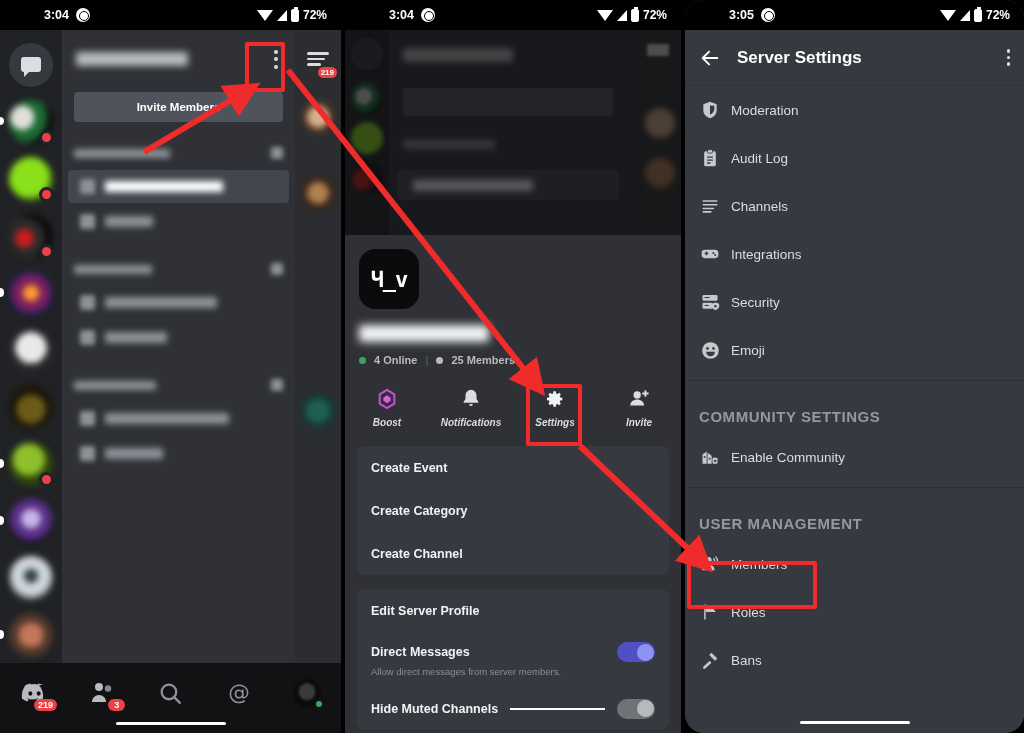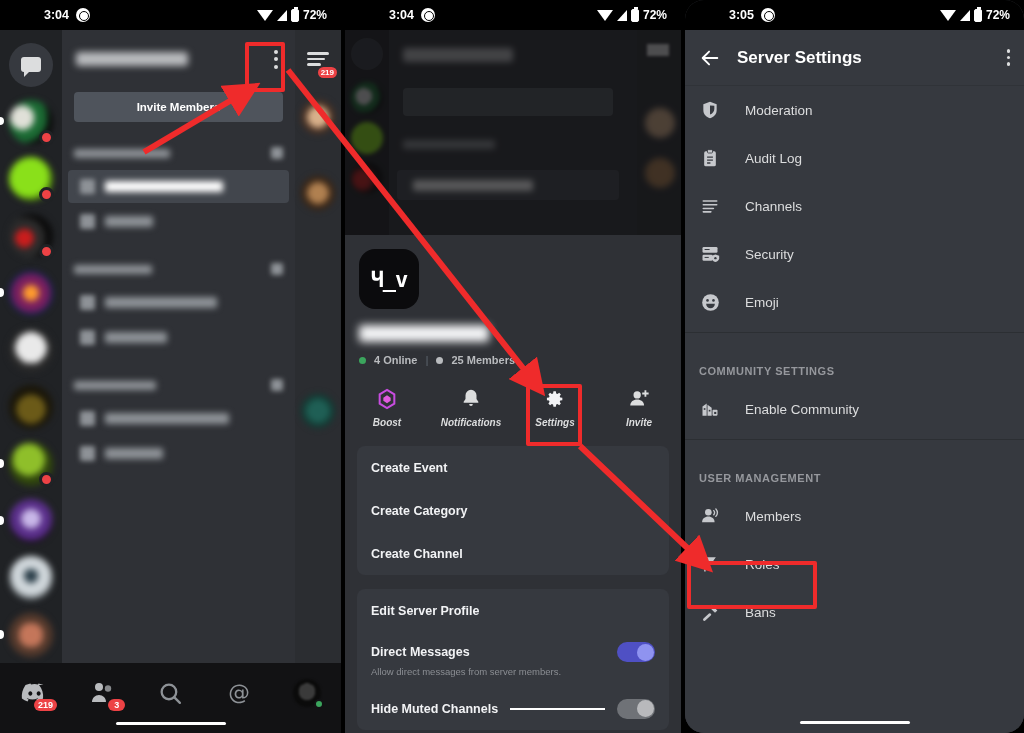--- a/index.html
+++ b/index.html
@@ -119,23 +119,23 @@
 
   
   #panel-right .rp-header {
     height:56px; background:#36393f; display:flex; align-items:center; padding:0 14px; gap:16px;
     border-bottom:1px solid #303338;
   }
   .rp-title{color:#fff;font-size:17px;font-weight:700;}
   .rp-kebab{margin-left:auto;display:flex;flex-direction:column;gap:3px;align-items:center;}
   .rp-kebab i{width:3.5px;height:3.5px;border-radius:50%;background:#dcddde;}
   .rp-list{height:677px;overflow:hidden;background:#36393f;}
-  .rp-item{height:48px;display:flex;align-items:center;padding:0 14px;gap:24px;position:relative;}
+  .rp-item{height:48px;display:flex;align-items:center;padding:0 14px;gap:10px;position:relative;}
   .rp-label{color:#dcddde;font-size:13.5px;}
-  .rp-sect{height:46px;display:flex;align-items:flex-end;padding:0 14px 8px 14px;color:#96989d;font-size:11px;font-weight:700;letter-spacing:0.55px;}
+  .rp-sect{height:46px;display:flex;align-items:flex-end;padding:0 14px 8px 14px;color:#96989d;font-size:15px;font-weight:700;letter-spacing:0.55px;}
   .rp-div{height:1px;background:#2c2f33;margin:6px 0;}
   .ricon{width:22px;height:22px;display:flex;align-items:center;justify-content:center;flex:none;}
   .rp-home{position:absolute;bottom:9px;left:50%;transform:translateX(-50%);width:110px;height:3px;background:#fff;border-radius:3px;}
 
   
   .hlbox { position:absolute; border:4px solid #ef2b2b; border-radius:2px; pointer-events:none; }
   svg.overlay { position:absolute; left:0; top:0; width:1024px; height:733px; pointer-events:none; }
 </style>
 </head>
 <body>
@@ -480,20 +480,32 @@
                 <line x1="4" y1="6" x2="20" y2="6"></line>
                 <line x1="4" y1="10.5" x2="20" y2="10.5"></line>
                 <line x1="4" y1="15" x2="16" y2="15"></line>
                 <line x1="4" y1="19" x2="13" y2="19"></line>
               </g>
             </svg>
         </span>
         <span class="rp-label">Channels</span>
       </div>
 
+      <div class="rp-item">
+        <span class="ricon">
+          <svg width="20" height="20" viewBox="0 0 24 24">
+              <rect x="2" y="7" width="20" height="10" rx="4" fill="#c6c8cc"></rect>
+              <rect x="5.5" y="10.5" width="4.5" height="1.6" fill="#36393f"></rect>
+              <rect x="6.9" y="9.1" width="1.6" height="4.5" fill="#36393f"></rect>
+              <circle cx="16" cy="10.8" r="1.2" fill="#36393f"></circle>
+              <circle cx="18.2" cy="13.2" r="1.2" fill="#36393f"></circle>
+            </svg>
+        </span>
+        <span class="rp-label">Integrations</span>
+      </div>
 
       <div class="rp-item">
         <span class="ricon">
           <svg width="20" height="20" viewBox="0 0 24 24">
               <rect x="3" y="3.5" width="18" height="7" rx="1.5" fill="#c6c8cc"></rect>
               <rect x="3" y="13" width="12" height="7" rx="1.5" fill="#c6c8cc"></rect>
               <rect x="5.5" y="6" width="6" height="1.2" fill="#36393f"></rect>
               <rect x="5.5" y="15.5" width="5" height="1.2" fill="#36393f"></rect>
               <path fill="#c6c8cc" d="M18.5 12.5 23 14v3c0 2.2-1.8 3.8-4.5 4.6C15.8 20.8 14 19.2 14 17v-3z"></path>
               <circle cx="18.5" cy="17" r="1.4" fill="#36393f"></circle>

